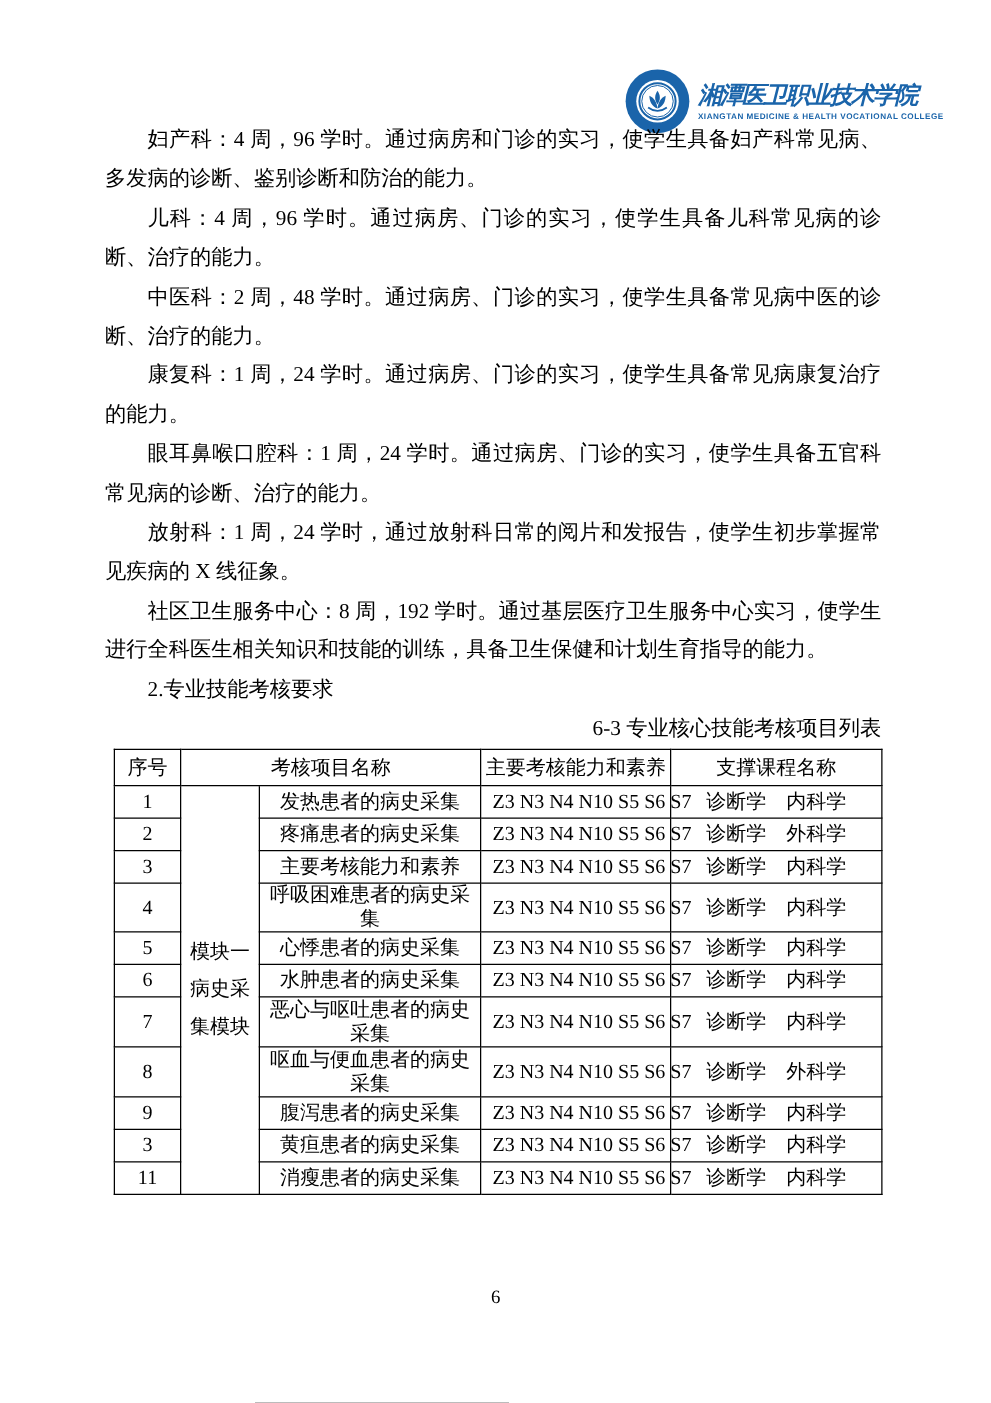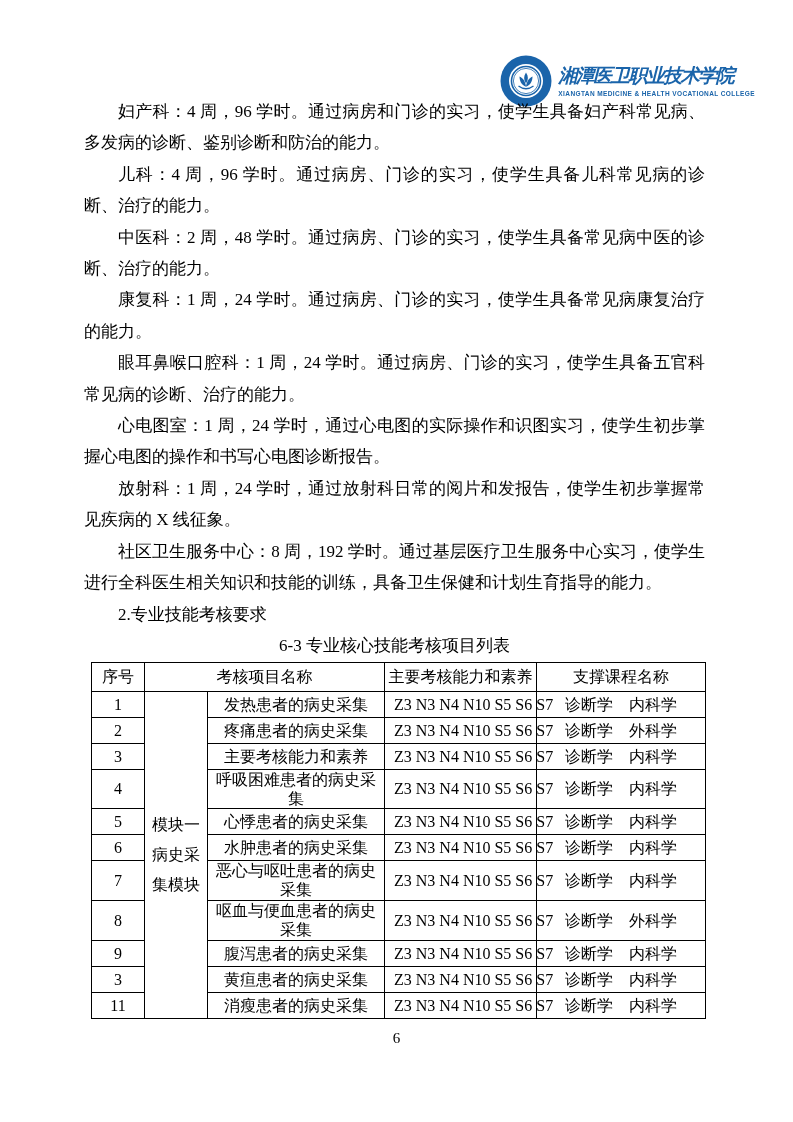--- a/index.html
+++ b/index.html
@@ -20,21 +20,21 @@
     position: absolute;
     top: 55px;
     right: 38px;
     display: flex;
     align-items: center;
     gap: 6px;
   }
   .logo .emblem { width: 52px; height: 52px; display: block; }
   .logo .names { display: flex; flex-direction: column; justify-content: center; }
   .logo .zh {
-    font-family: Liberation Mono, monospace;
+    font-family: Liberation Serif, serif;
     font-style: italic;
     font-weight: bold;
     font-size: 19px;
     letter-spacing: -1.5px;
     color: #1a64aa;
     white-space: nowrap;
     line-height: 24px;
   }
   .logo .en {
     font-family: "Liberation Sans", "DejaVu Sans", sans-serif;
@@ -57,21 +57,21 @@
     font-size: 17px;
     line-height: 31.4px;
     text-align: justify;
     text-indent: 2em;
   }
 
   
   .table-title {
     margin-top: 3px;
     font-size: 17px;
-    text-align: center;
+    text-align: right;
     line-height: 26px;
   }
   table.exam {
     margin-left: 7px;
     margin-top: 3px;
     border-collapse: collapse;
     table-layout: fixed;
     width: 614px;
     font-size: 16px;
   }
@@ -136,21 +136,20 @@
     </div>
   </div>
 
   <div class="content">
     <div id="paragraphs">
         <p>妇产科：4 周，96 学时。通过病房和门诊的实习，使学生具备妇产科常见病、多发病的诊断、鉴别诊断和防治的能力。</p>
         <p>儿科：4 周，96 学时。通过病房、门诊的实习，使学生具备儿科常见病的诊断、治疗的能力。</p>
         <p>中医科：2 周，48 学时。通过病房、门诊的实习，使学生具备常见病中医的诊断、治疗的能力。</p>
         <p>康复科：1 周，24 学时。通过病房、门诊的实习，使学生具备常见病康复治疗的能力。</p>
         <p>眼耳鼻喉口腔科：1 周，24 学时。通过病房、门诊的实习，使学生具备五官科常见病的诊断、治疗的能力。</p>
-        <p>心电图室：1 周，24 学时，通过心电图的实际操作和识图实习，使学生初步掌握心电图的操作和书写心电图诊断报告。</p>
         <p>放射科：1 周，24 学时，通过放射科日常的阅片和发报告，使学生初步掌握常见疾病的 X 线征象。</p>
         <p>社区卫生服务中心：8 周，192 学时。通过基层医疗卫生服务中心实习，使学生进行全科医生相关知识和技能的训练，具备卫生保健和计划生育指导的能力。</p>
         <p>2.专业技能考核要求</p>
       </div>
 
     <div class="table-title">6-3 专业核心技能考核项目列表</div>
 
     <table class="exam">
       <colgroup>
         <col class="c-num">

